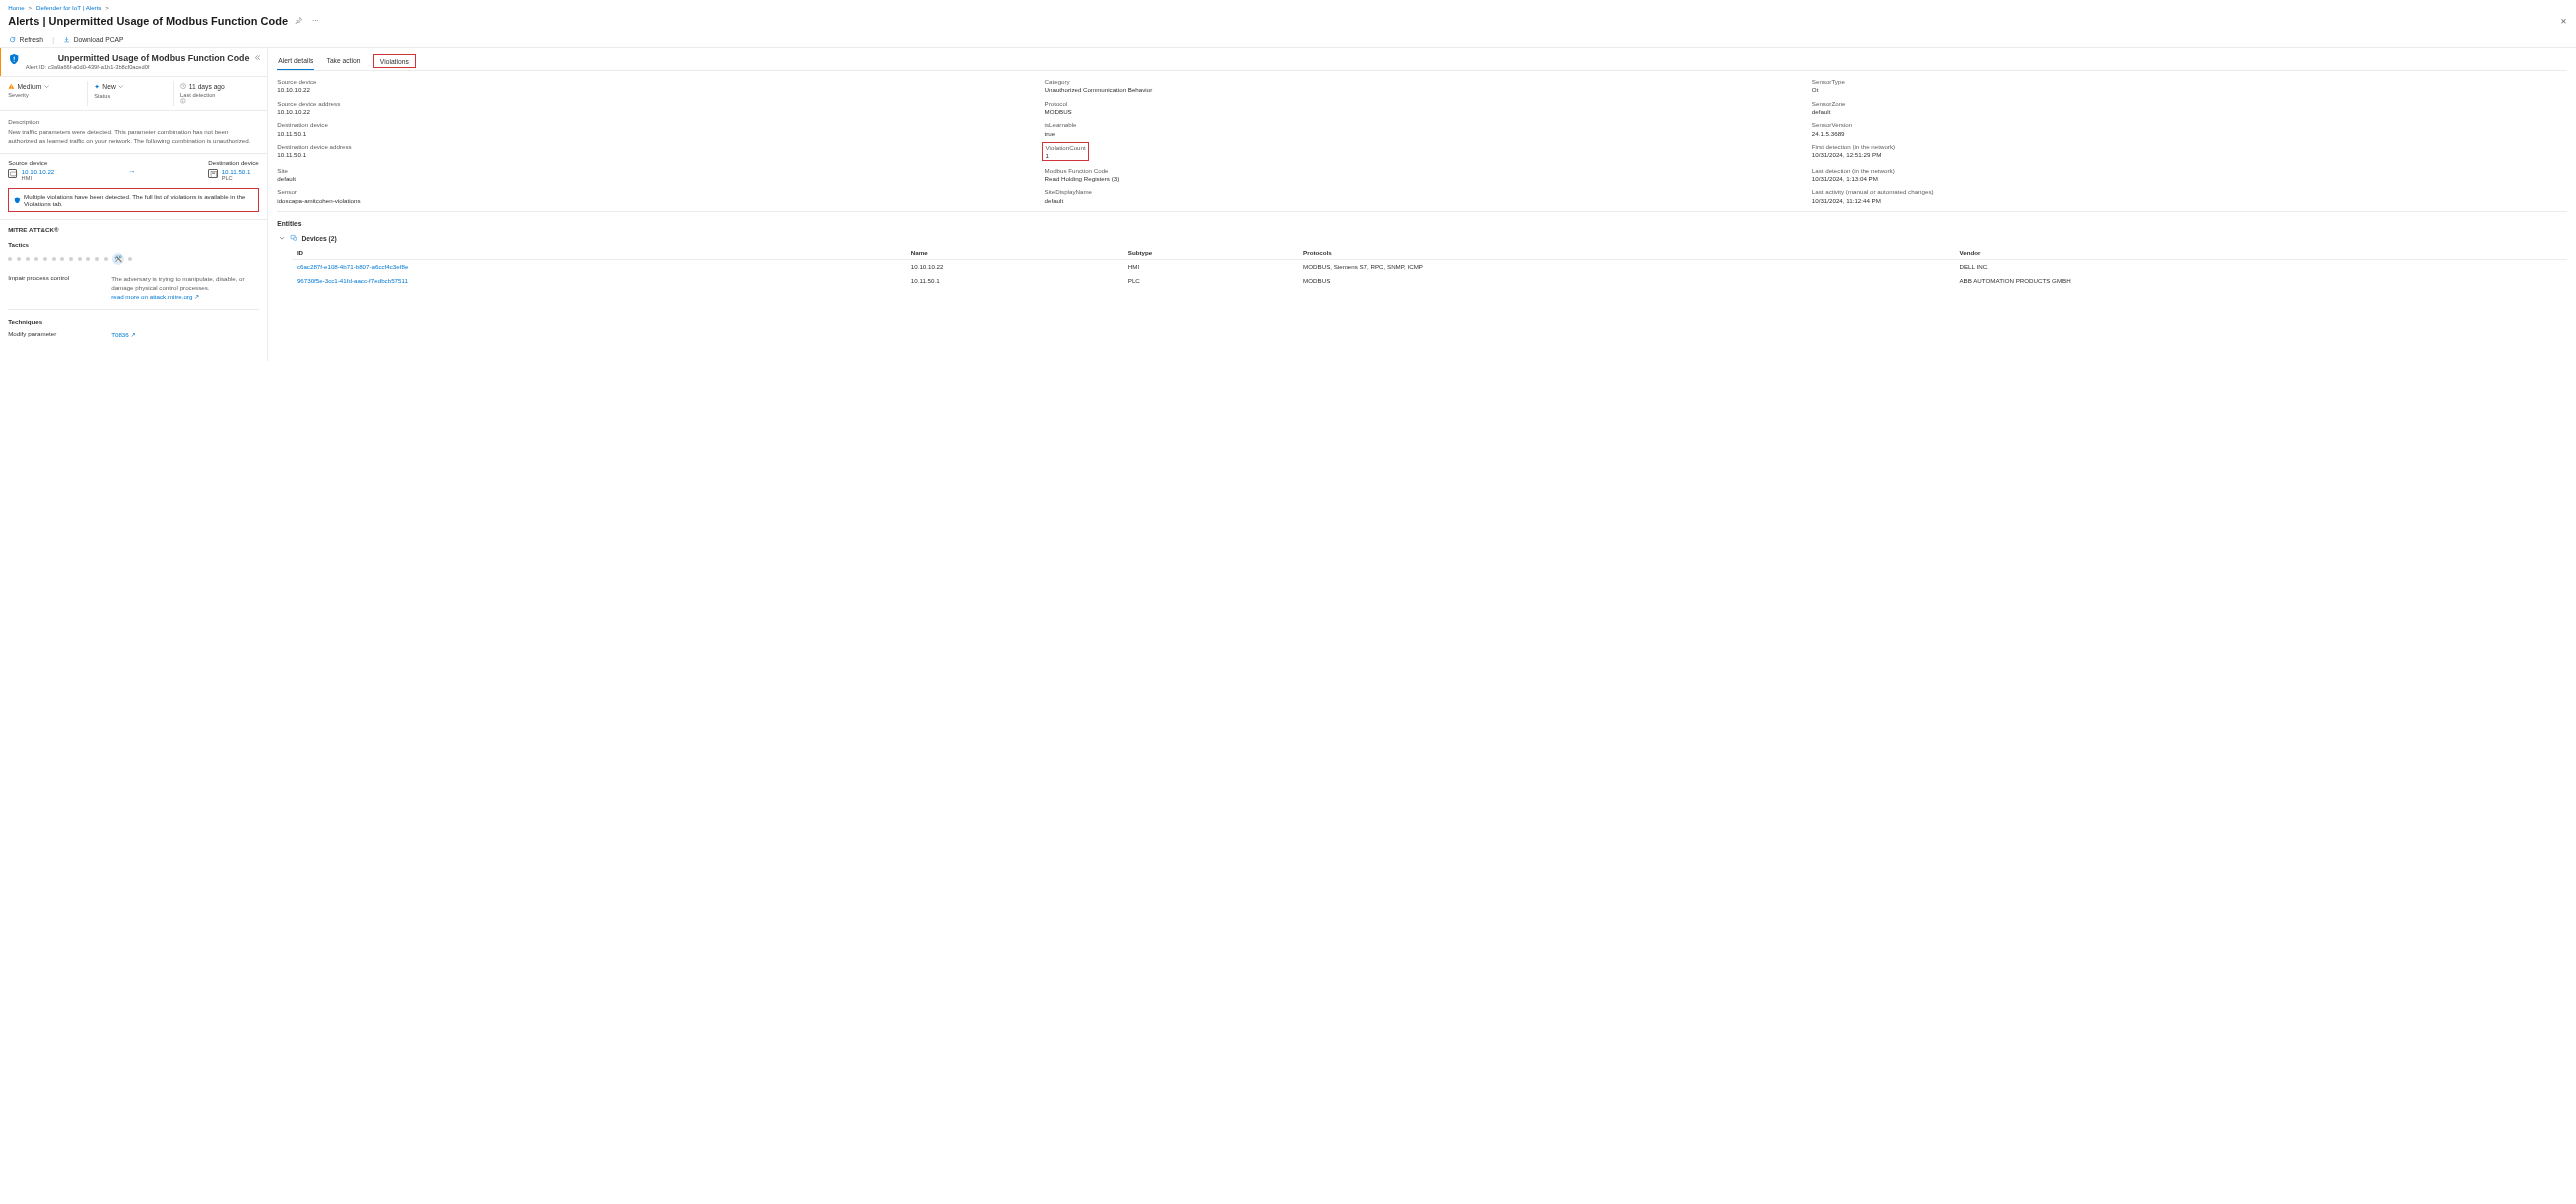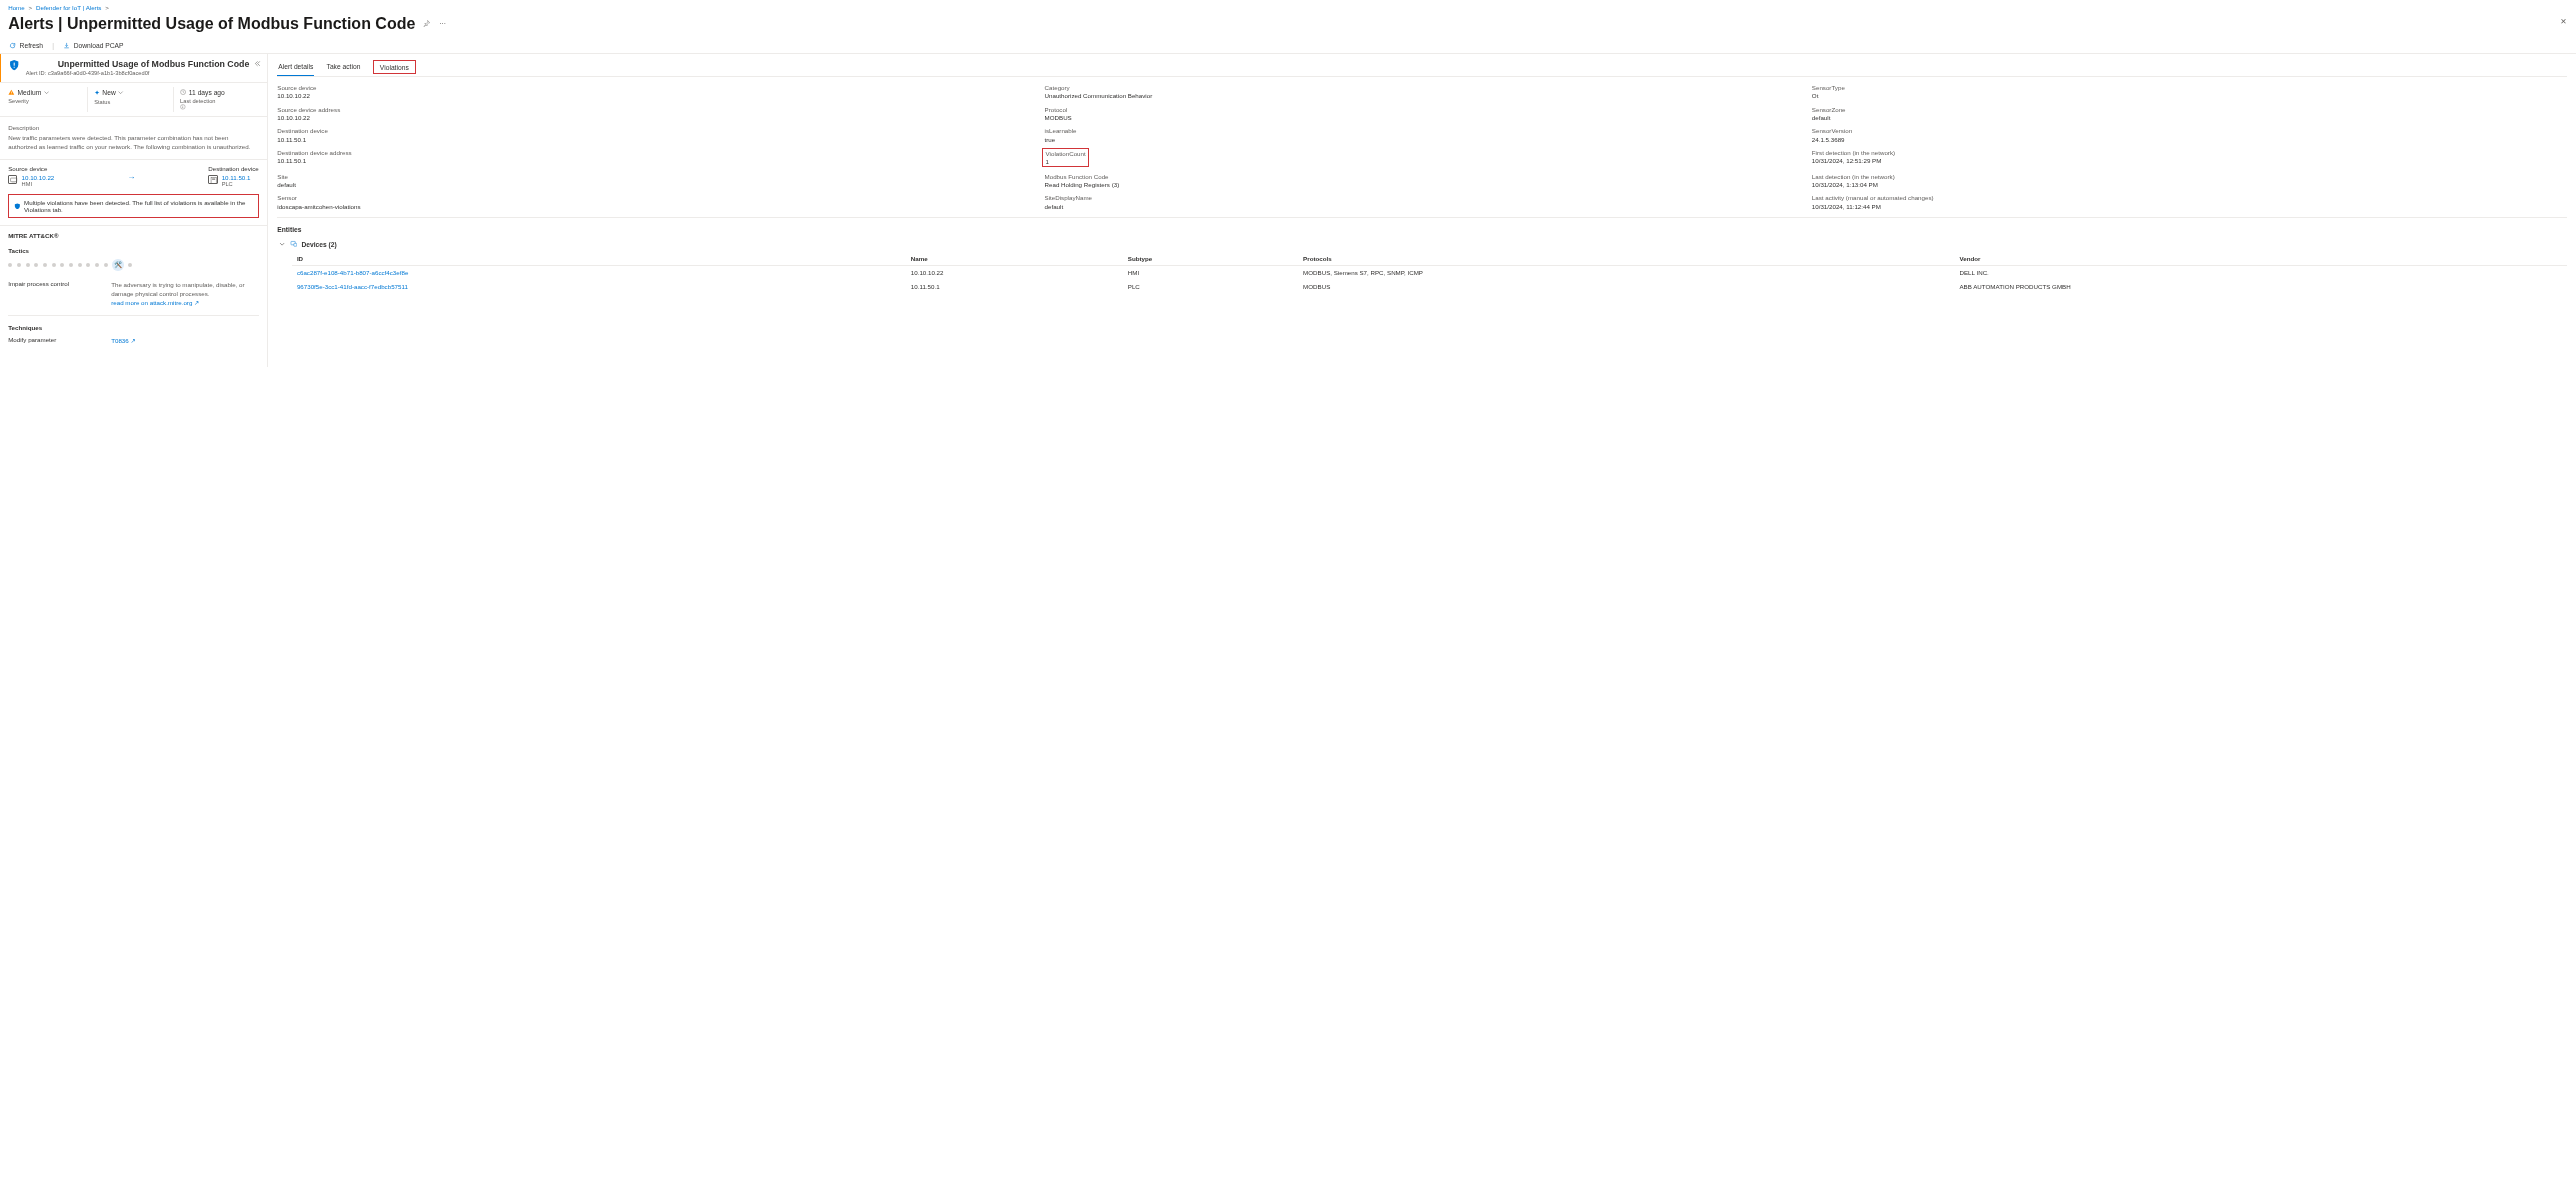--- a/index.html
+++ b/index.html
@@ -4,21 +4,21 @@
 <style>
 * { box-sizing: border-box; margin: 0; padding: 0; }
 body { font-family: "Segoe UI", -apple-system, sans-serif; font-size: 6.7px; color: #323130; background: #fff; }
 a { text-decoration: none; }
 
 .breadcrumb { padding: 4.1px 8.2px 2.6px; font-size: 6.2px; }
 .breadcrumb a { color: #0078d4; }
 .breadcrumb .sep { color: #605e5c; margin: 0 2.1px; }
 
 .title-row { display: flex; align-items: center; padding: 1px 8.2px 6.2px; }
-.title-row h1 { font-size: 16px; font-weight: 600; color: #1b1a19; }
+.title-row h1 { font-size: 11px; font-weight: 600; color: #1b1a19; }
 .title-row .icon-btn { margin-left: 5.2px; color: #605e5c; cursor: pointer; padding: 2.1px; }
 
 .toolbar { display: flex; align-items: center; gap: 9.3px; padding: 3.1px 9.3px 4.1px; border-bottom: 0.5px solid #edebe9; }
 .toolbar-btn { display: flex; align-items: center; gap: 3.1px; color: #323130; cursor: pointer; font-size: 6.7px; }
 .toolbar-btn .icn { color: #0078d4; }
 .toolbar .div { color: #c8c6c4; }
 
 .two-col { display: flex; }
 .left-panel { width: 268px; border-right: 0.5px solid #edebe9; position: relative; }
 .right-panel { flex: 1; padding: 0 9.3px; }

